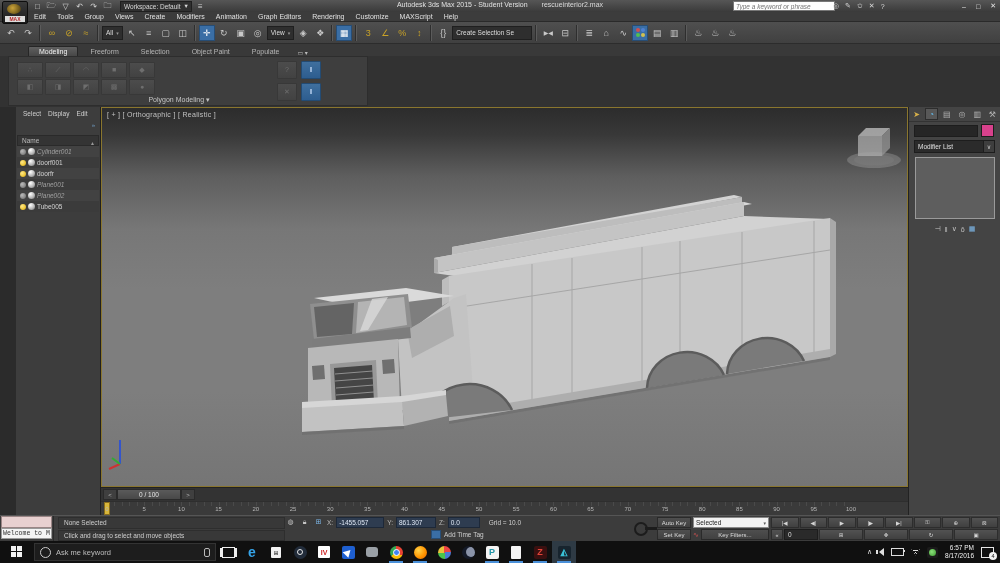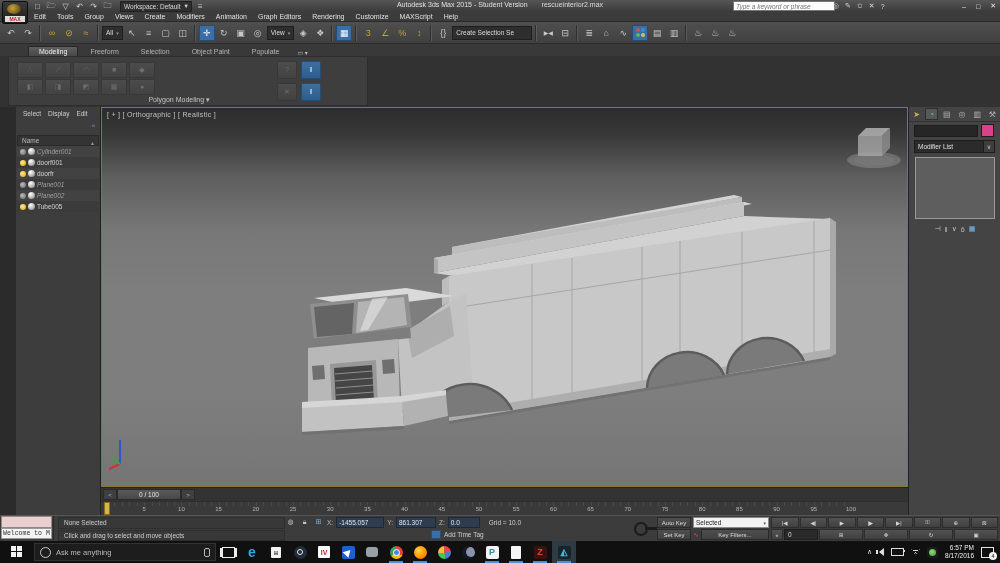--- a/index.html
+++ b/index.html
@@ -603,21 +603,21 @@
     <div class="startbtn">
       <div class="startgrid">
           <i></i>
           <i></i>
           <i></i>
           <i></i>
         </div>
     </div>
     <div class="tsearchbox">
       <span class="cortana"></span>
-      <span class="tsearchtext">Ask me anything</span>
+      <span class="tsearchtext">Ask me keyword</span>
       <span class="micico"></span>
     </div>
     <div class="tbicons">
       <span class="tbico">
           <span class="taskview"></span>
         </span>
       <span class="tbico">
           <span class="edgee">e</span>
         </span>
       <span class="tbico">

